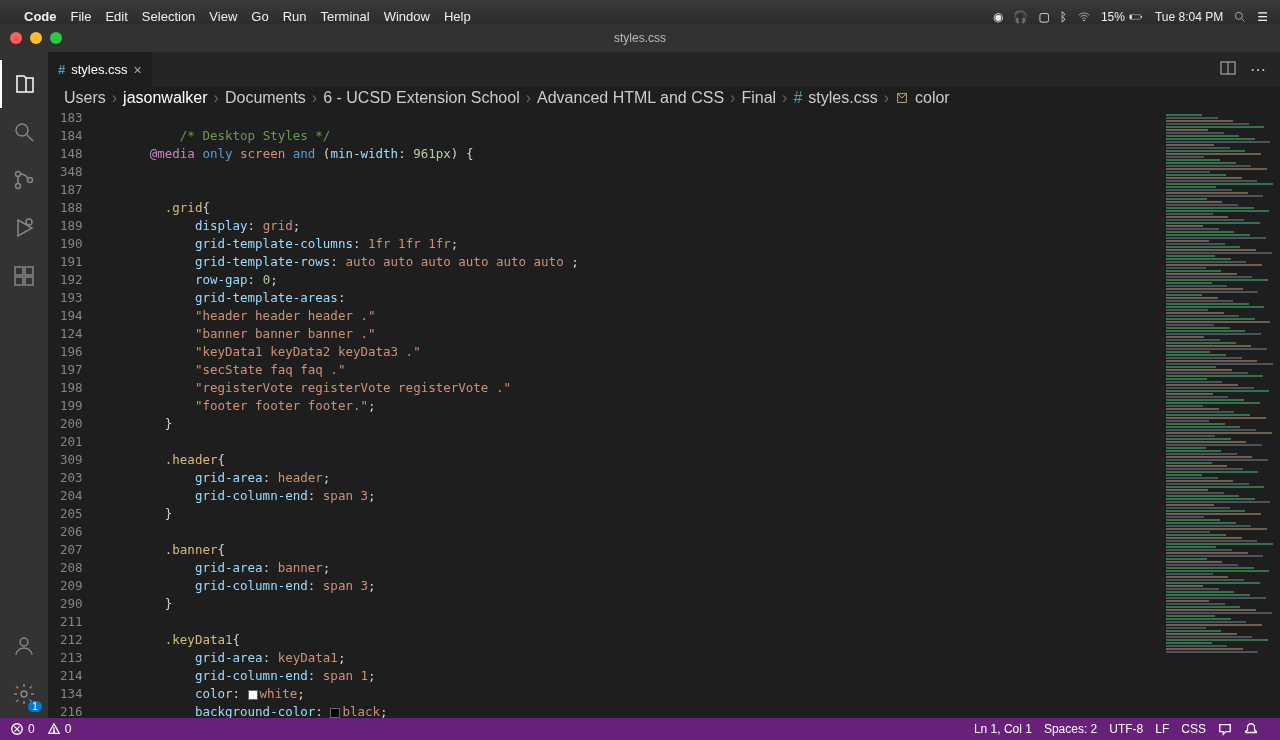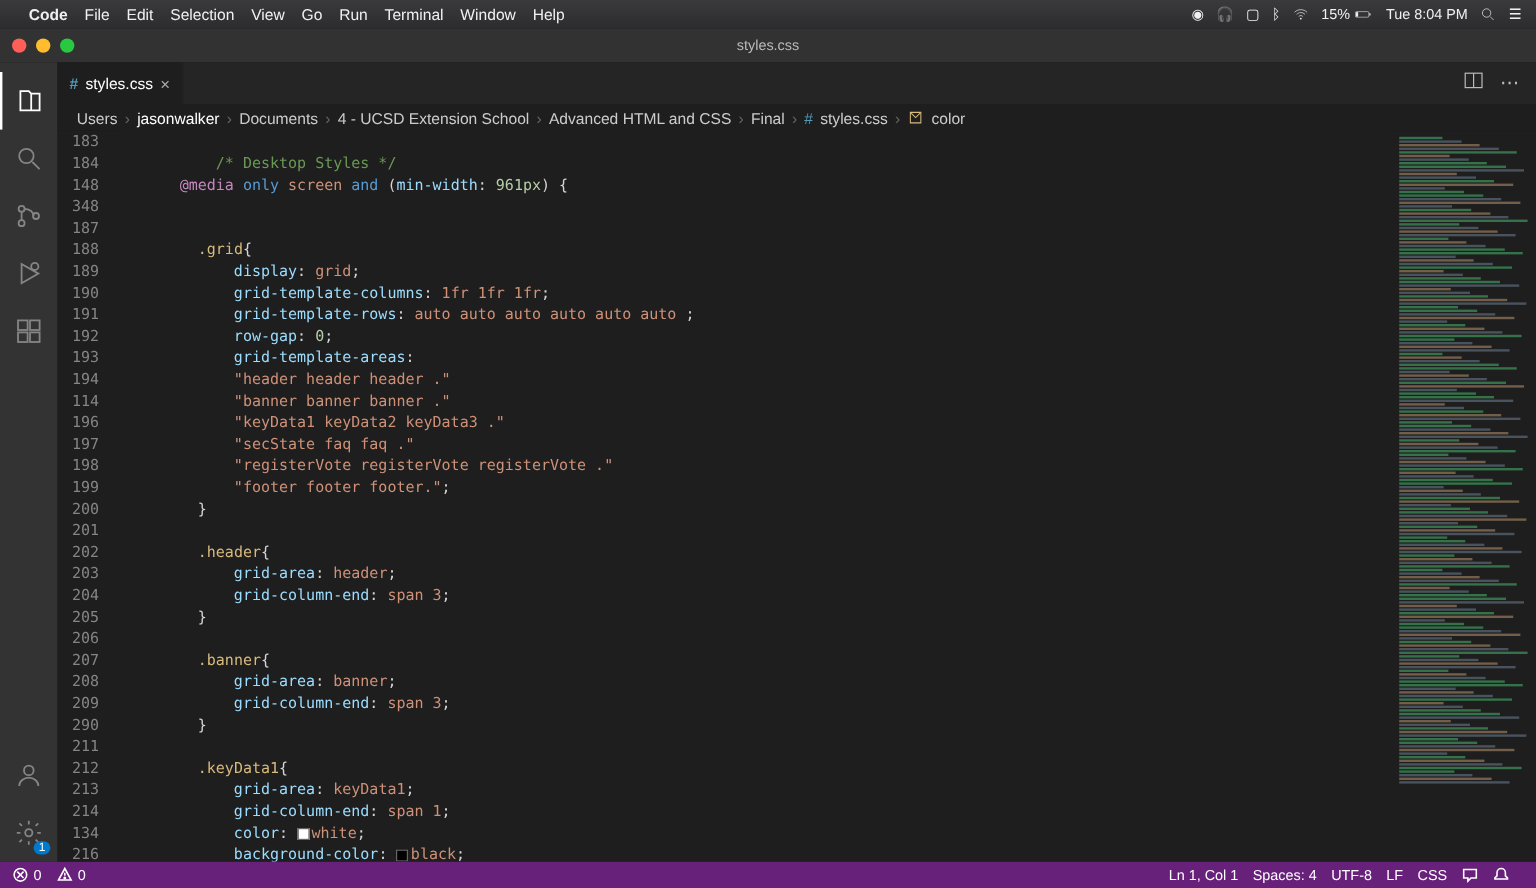--- a/index.html
+++ b/index.html
@@ -1,19 +1,19 @@
 <!DOCTYPE html>
 <html><head>
 <meta charset="utf-8">
 <style>
 * { margin:0; padding:0; box-sizing:border-box; }
 body { width:1280px; height:740px; background:#1e1e1e; font-family:-apple-system,BlinkMacSystemFont,"Segoe UI",sans-serif; overflow:hidden; color:#ccc; }
 
 
-.menubar { height:24px; background:linear-gradient(#3a3a3c,#2c2c2e); display:flex; align-items:center; padding:0 12px; font-size:13px; color:#f0f0f0; }
+.menubar { height:24px; background:linear-gradient(#3a3a3c,#2c2c2e); display:flex; align-items:flex-end; padding:0 12px; font-size:13px; color:#f0f0f0; }
 .menubar .apple { margin-right:12px; font-size:15px; }
 .menubar .mtitle { font-weight:700; margin-right:14px; }
 .menubar .mitem { margin-right:14px; }
 .menubar .spacer { flex:1; }
 .menubar .ritem { margin-left:10px; font-size:12px; display:flex; align-items:center; gap:4px;}
 .menubar .clock { margin-left:12px; }
 .menubar svg { width:14px; height:14px; fill:#eee; }
 
 
 .titlebar { height:28px; background:#323233; display:flex; align-items:center; padding-left:10px; position:relative; }
@@ -36,21 +36,21 @@
 
 
 .editorgroup { flex:1; display:flex; flex-direction:column; background:#1e1e1e; position:relative;}
 .tabs { height:35px; background:#252526; display:flex; align-items:center; }
 .tab { height:35px; background:#1e1e1e; display:flex; align-items:center; padding:0 10px; gap:6px; font-size:13px; color:#fff; border-right:1px solid #252526;}
 .tab .filehash{color:#519aba;font-weight:600;}
 .tab .tclose{color:#aaa;font-size:14px;}
 .tabs .tabright{margin-left:auto;display:flex;gap:14px;padding-right:14px;color:#bbb;}
 
 
-.breadcrumbs{height:22px;background:#1e1e1e;display:flex;align-items:center;padding-left:16px;font-size:13px;color:#a0a0a0;gap:6px;overflow:hidden;}
+.breadcrumbs{height:22px;background:#1e1e1e;display:flex;align-items:center;padding-left:16px;font-size:16px;color:#a0a0a0;gap:6px;overflow:hidden;}
 .breadcrumbs .bc{color:#ccc;}
 .breadcrumbs .bc.hi{color:#fff;}
 .breadcrumbs .sep{color:#666;}
 .breadcrumbs .filehash{color:#519aba;}
 .breadcrumbs svg{width:14px;height:14px;}
 
 
 .editor{flex:1;display:flex;font-family:Menlo,Consolas,monospace;font-size:12.5px;line-height:18px;overflow:hidden;}
 .gutter{background:#1e1e1e;text-align:right;color:#858585;padding:0 18px 0 12px;user-select:none;}
 .codelines{flex:1;padding-left:4px;white-space:pre;}
@@ -199,21 +199,21 @@
         <span>⋯</span>
       </div>
     </div>
     <div class="breadcrumbs">
       <span class="bc">Users</span>
         <span class="sep">›</span>
       <span class="bc hi">jasonwalker</span>
         <span class="sep">›</span>
       <span class="bc">Documents</span>
         <span class="sep">›</span>
-      <span class="bc">4 - UCSD Extension School</span>
+      <span class="bc">6 - UCSD Extension School</span>
         <span class="sep">›</span>
       <span class="bc">Advanced HTML and CSS</span>
         <span class="sep">›</span>
       <span class="bc">Final</span>
         <span class="sep">›</span>
       <span class="filehash">#</span>
       <span class="bc">styles.css</span>
         <span class="sep">›</span>
       <svg viewBox="0 0 16 16">
           <path d="M3 3h10v10H3z" fill="none" stroke="#d7ba7d"></path>
@@ -229,28 +229,28 @@
           <div class="ln">148</div>
           <div class="ln">348</div>
           <div class="ln">187</div>
           <div class="ln">188</div>
           <div class="ln">189</div>
           <div class="ln">190</div>
           <div class="ln">191</div>
           <div class="ln">192</div>
           <div class="ln">193</div>
           <div class="ln">194</div>
-          <div class="ln">114</div>
+          <div class="ln">124</div>
           <div class="ln">196</div>
           <div class="ln">197</div>
           <div class="ln">198</div>
           <div class="ln">199</div>
           <div class="ln">200</div>
           <div class="ln">201</div>
-          <div class="ln">202</div>
+          <div class="ln">309</div>
           <div class="ln">203</div>
           <div class="ln">204</div>
           <div class="ln">205</div>
           <div class="ln">206</div>
           <div class="ln">207</div>
           <div class="ln">208</div>
           <div class="ln">209</div>
           <div class="ln">290</div>
           <div class="ln">211</div>
           <div class="ln">212</div>
@@ -458,21 +458,21 @@
   <span class="sbitem">
       <svg viewBox="0 0 16 16">
         <path d="M8 2l6 11H2z"></path>
         <line x1="8" y1="6" x2="8" y2="9"></line>
         <circle cx="8" cy="11" r=".7" fill="#fff"></circle>
       </svg>
       <span>0</span>
     </span>
   <span class="sbspacer"></span>
   <span class="sbitem">Ln 1, Col 1</span>
-  <span class="sbitem">Spaces: 4</span>
+  <span class="sbitem">Spaces: 2</span>
   <span class="sbitem">UTF-8</span>
   <span class="sbitem">LF</span>
   <span class="sbitem">CSS</span>
   <span class="sbitem">
       <svg viewBox="0 0 16 16">
         <path d="M2 3h12v8H9l-3 3v-3H2z"></path>
       </svg>
     </span>
   <span class="sbitem">
       <svg viewBox="0 0 16 16">

